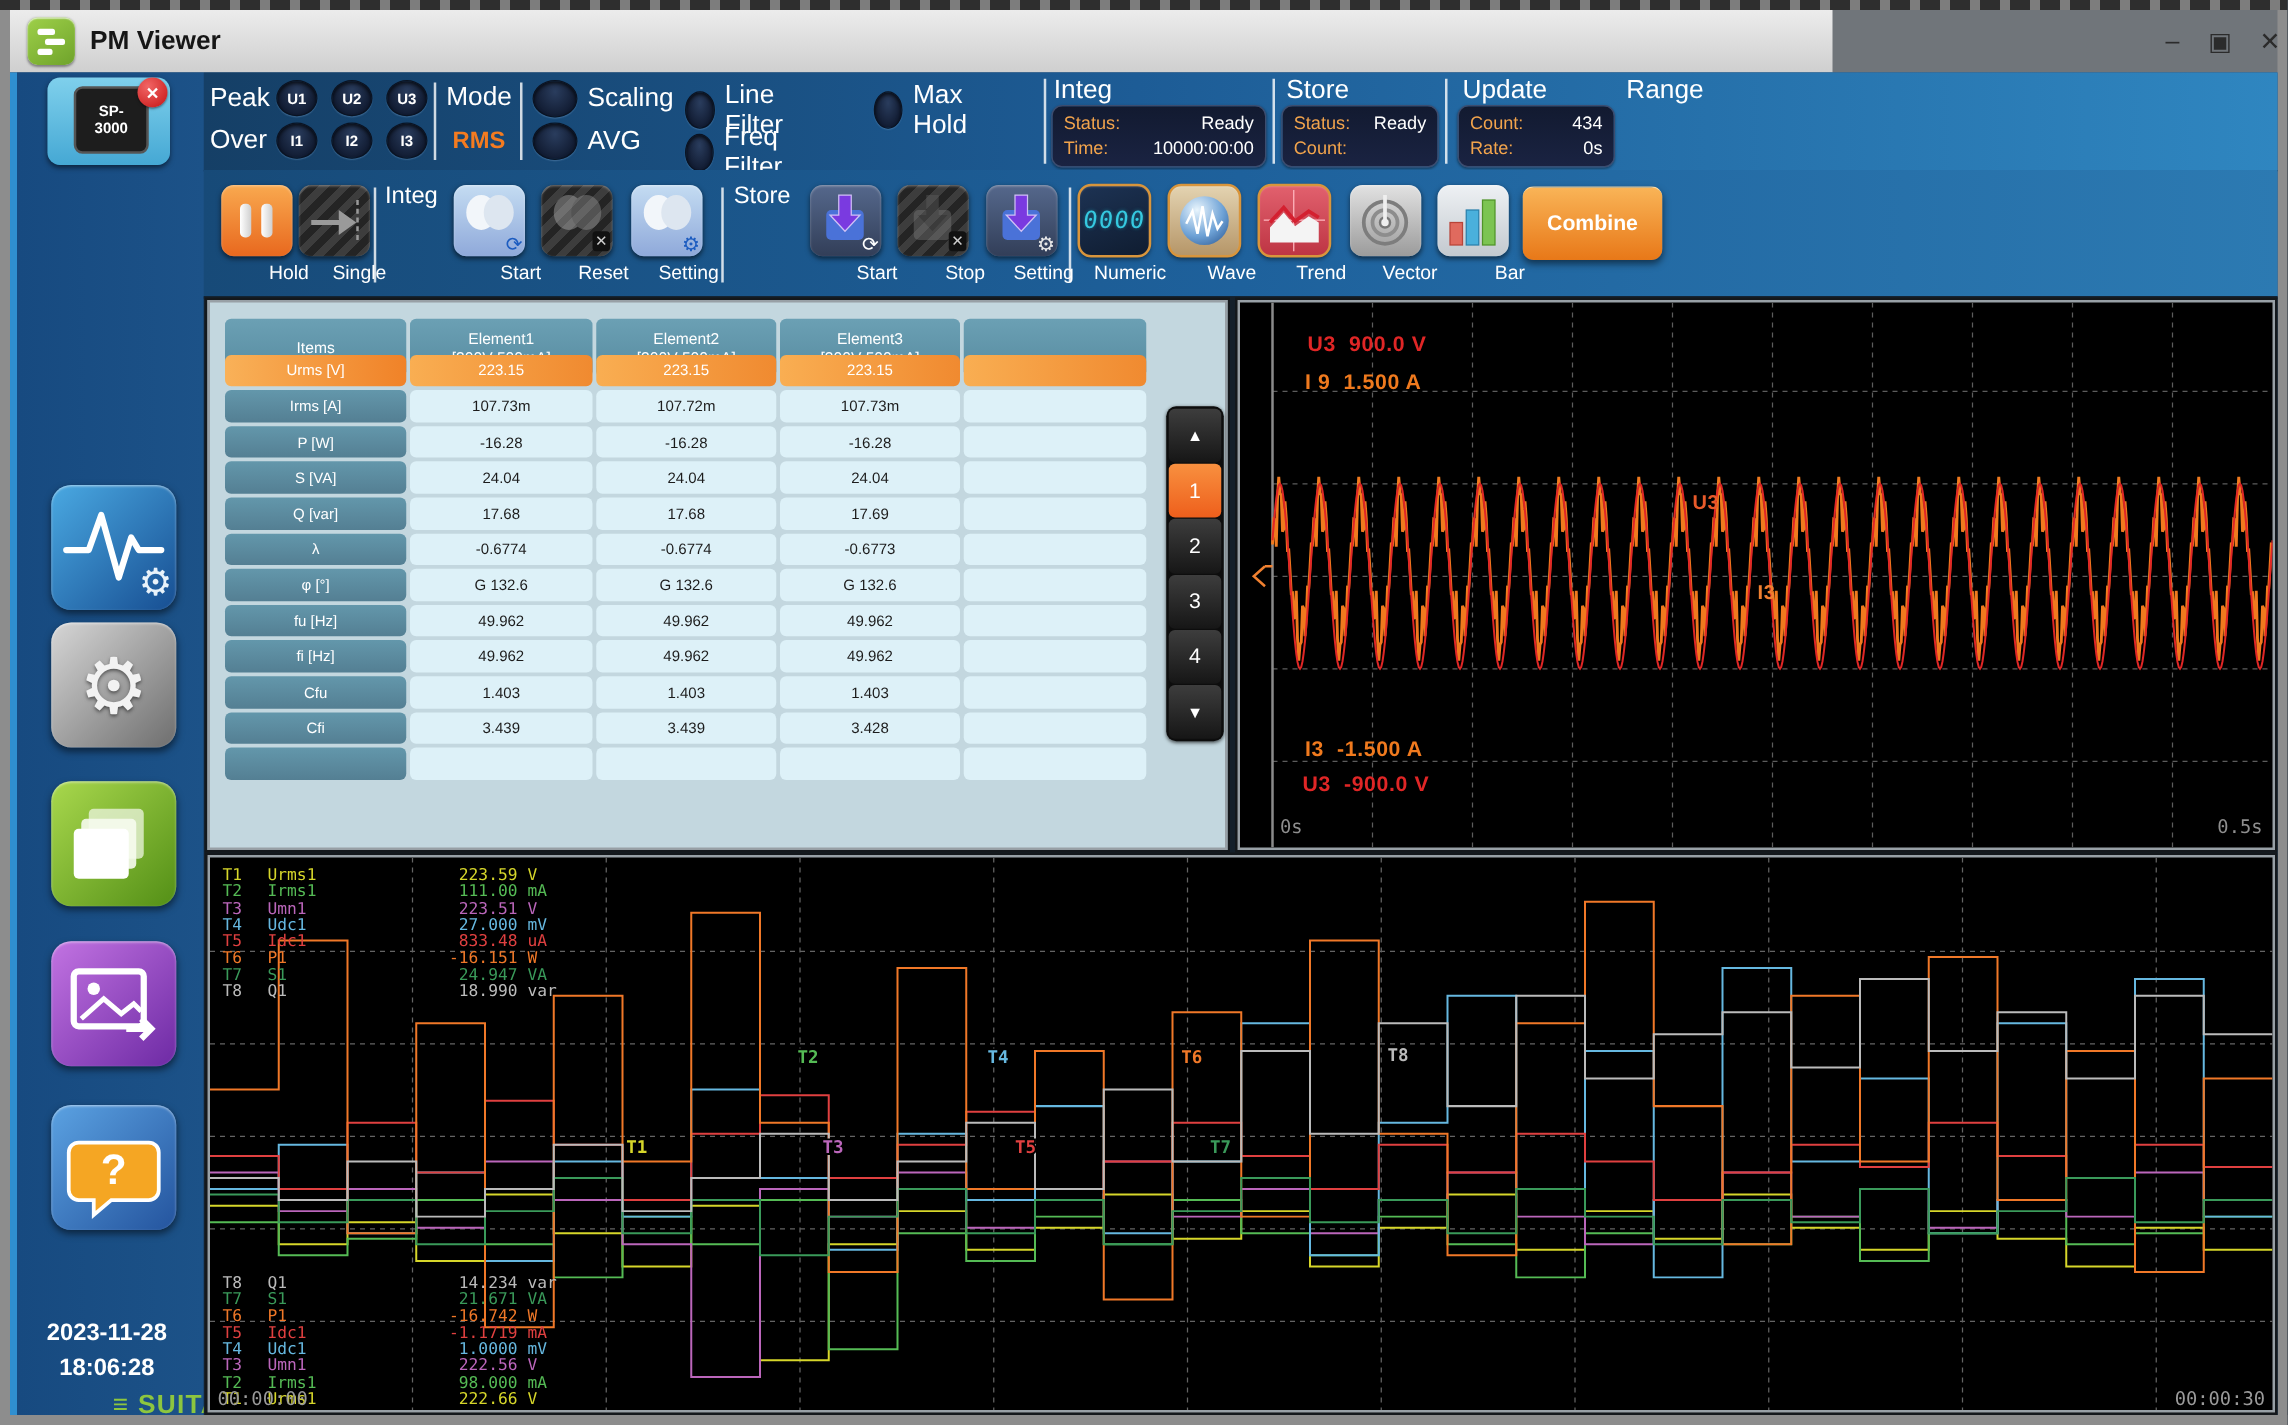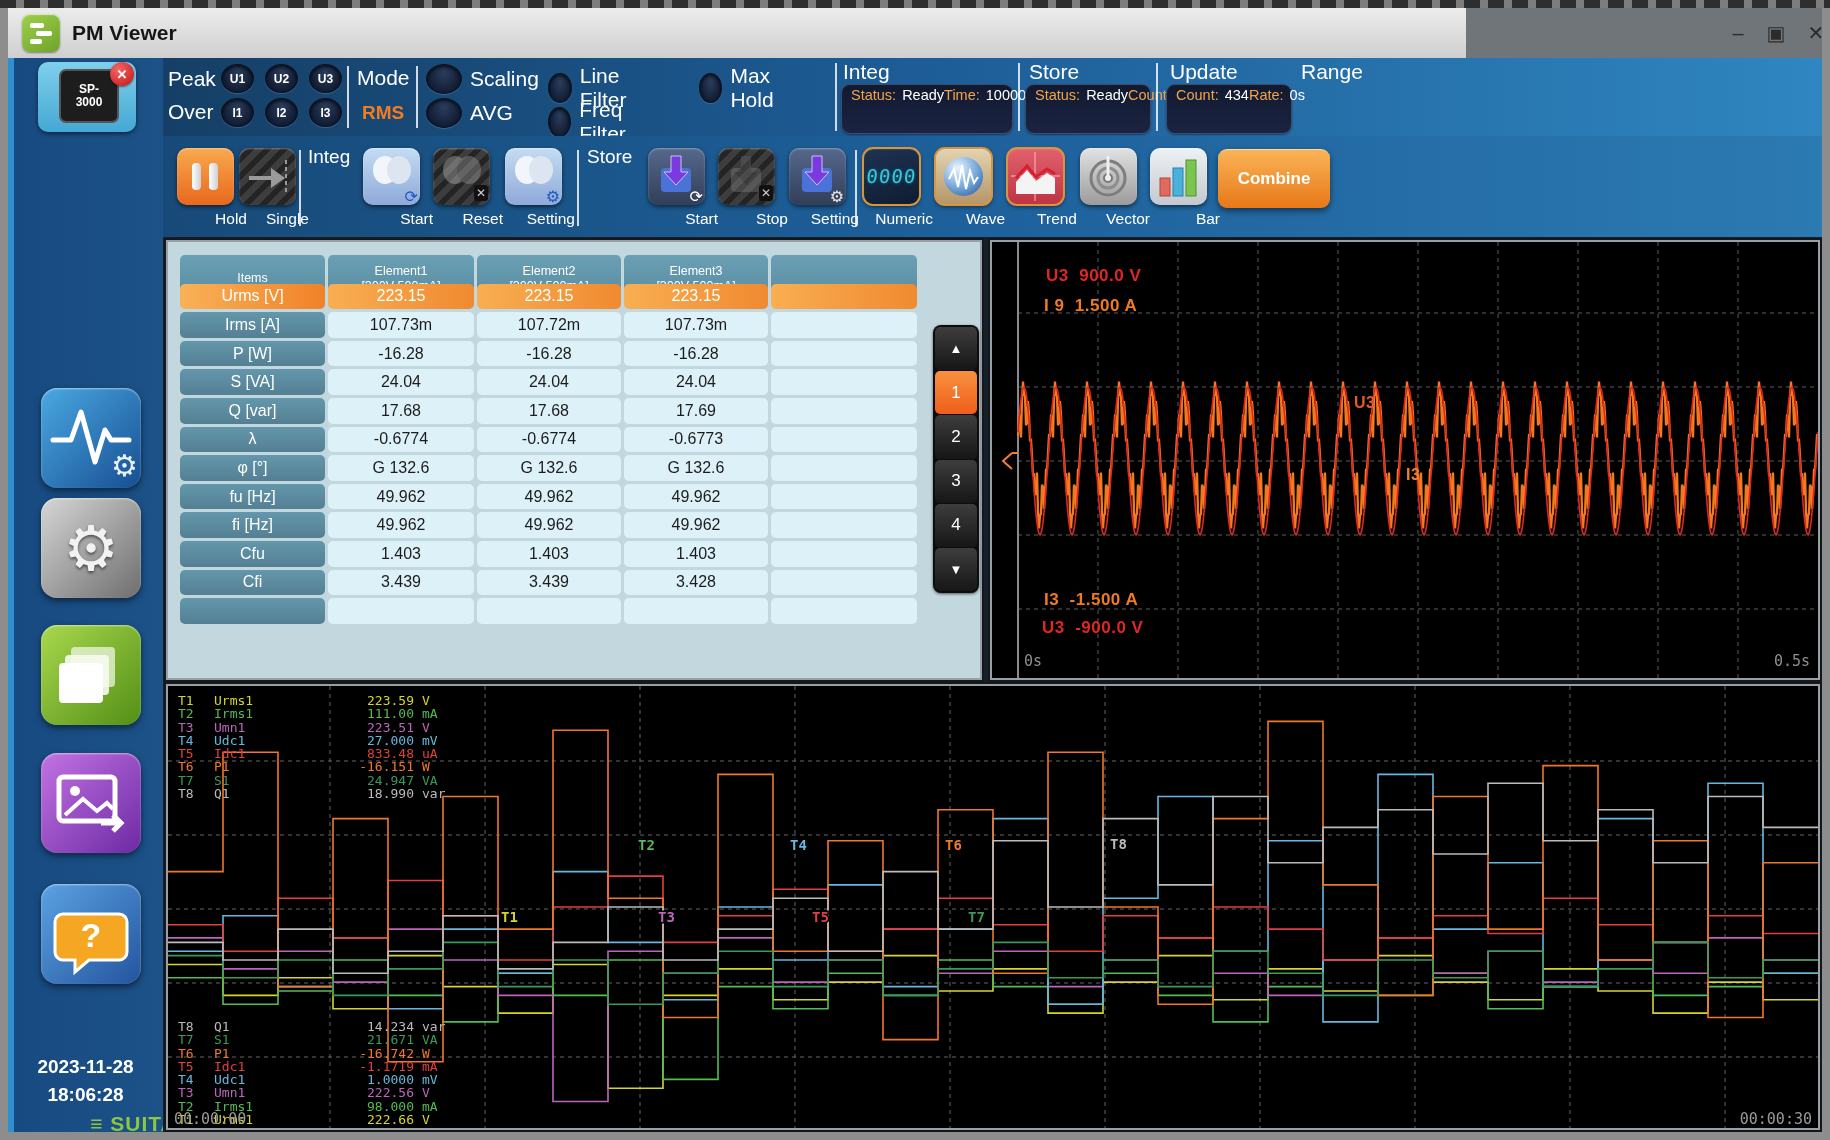--- a/index.html
+++ b/index.html
@@ -22,21 +22,21 @@
   .tb2{left:163px;top:136px;width:1659px;height:101px;background:linear-gradient(90deg,#174a78,#1e619c 50%,#2c7ab2);border-bottom:2px solid #0d2742;}
   .content{left:163px;top:237px;width:1659px;height:895px;background:#15202b;}
   
   .sec-label{color:#fff;font-size:21px;}
   .pk-ind{width:31px;height:27px;border-radius:50%;background:radial-gradient(ellipse at 50% 30%,#2a3d5e,#101a30 75%);border:1px solid #0a1322;box-shadow:inset 0 2px 3px rgba(0,0,0,.65),0 1px 1px rgba(120,160,200,.35);
           color:#fff;font-size:12px;font-weight:bold;display:flex;align-items:center;justify-content:center;}
   .tgl-ind{width:34px;height:28px;border-radius:50%;background:radial-gradient(ellipse at 50% 30%,#2a3d5e,#101a30 75%);border:1px solid #0a1322;box-shadow:inset 0 2px 3px rgba(0,0,0,.65),0 1px 1px rgba(120,160,200,.35);}
   .vdiv{width:2px;background:rgba(255,255,255,.8);}
   .rms{color:#f47b20;font-weight:bold;font-size:19px;}
   .info{background:linear-gradient(#121a30,#1a2342);border:1px solid #3c4c6e;border-radius:9px;box-shadow:0 1px 2px rgba(0,0,0,.4);
-        display:flex;flex-direction:row;justify-content:space-evenly;padding:2px 9px;font-size:14.5px;}
+        display:flex;flex-direction:column;justify-content:space-evenly;padding:2px 9px;font-size:14.5px;}
   .info .row{display:flex;justify-content:space-between;gap:6px;white-space:nowrap;}
   .info .lab{color:#f2a44c;}
   .info .val{color:#fff;}
   
   .tbtn{position:absolute;top:12px;width:57px;height:92px;}
   .btn57{position:relative;width:57px;height:57px;border-radius:10px;box-shadow:0 2px 4px rgba(0,0,0,.55),inset 0 1px 2px rgba(255,255,255,.35);}
   .btn-label{position:absolute;top:62px;left:-12px;width:82px;text-align:right;color:#fff;font-size:15.5px;}
   .hatch{background:repeating-linear-gradient(135deg,#3d3d3d 0 6px,#242424 6px 12px);}
   .blue-soft{background:linear-gradient(#c4dcf2,#8fa9da);}
   .navy-soft{background:linear-gradient(#55688c,#323e58);}
@@ -51,21 +51,21 @@
         display:flex;align-items:center;justify-content:center;}
   
   .panel{border:2px solid #98a0a6;box-shadow:0 0 0 2px #14181c;}
   .numeric-panel{left:166px;top:240px;width:812px;height:436px;background:#c3d7df;}
   .wave-panel{left:990px;top:240px;width:826px;height:436px;background:#000;}
   .trend-panel{left:166px;top:684px;width:1650px;height:442px;background:#000;}
   
   .ntable{position:absolute;left:12px;top:13px;display:grid;grid-template-columns:145px 146px 144px 144px 146px;grid-auto-rows:25.6px;gap:3px;}
   .ntable .hdr{grid-row:1;height:47px;border-radius:5px;background:linear-gradient(#6ba0b4,#578ba0);color:#fff;
         display:flex;flex-direction:column;align-items:center;justify-content:center;font-size:12.5px;line-height:15px;}
-  .cell{border-radius:5px;display:flex;align-items:center;justify-content:center;font-size:16px;}
+  .cell{border-radius:5px;display:flex;align-items:center;justify-content:center;font-size:12px;}
   .lblcell{background:linear-gradient(#6397ab,#547f93);color:#fff;}
   .valcell{background:#ddf1f8;color:#1c1c1c;}
   .pager{position:absolute;left:765px;top:83px;width:42px;height:264px;background:#0d0d0d;border-radius:8px;padding:2px;
         display:flex;flex-direction:column;gap:1px;box-shadow:0 1px 3px rgba(0,0,0,.6);}
   .pcell{flex:1;border-radius:5px;background:linear-gradient(#3d3d3d,#161616);color:#fff;display:flex;align-items:center;justify-content:center;font-size:17px;}
   .pcell.arrow{font-size:13px;}
   .pcell.active{background:linear-gradient(#f8903f,#ee5f1c);}
   
   .wave-lbl{position:absolute;font-size:17px;font-weight:bold;letter-spacing:.5px;white-space:pre;}
   .axis-lbl{position:absolute;color:#8e8e8e;font-size:15px;font-family:"DejaVu Sans Mono",monospace;}

